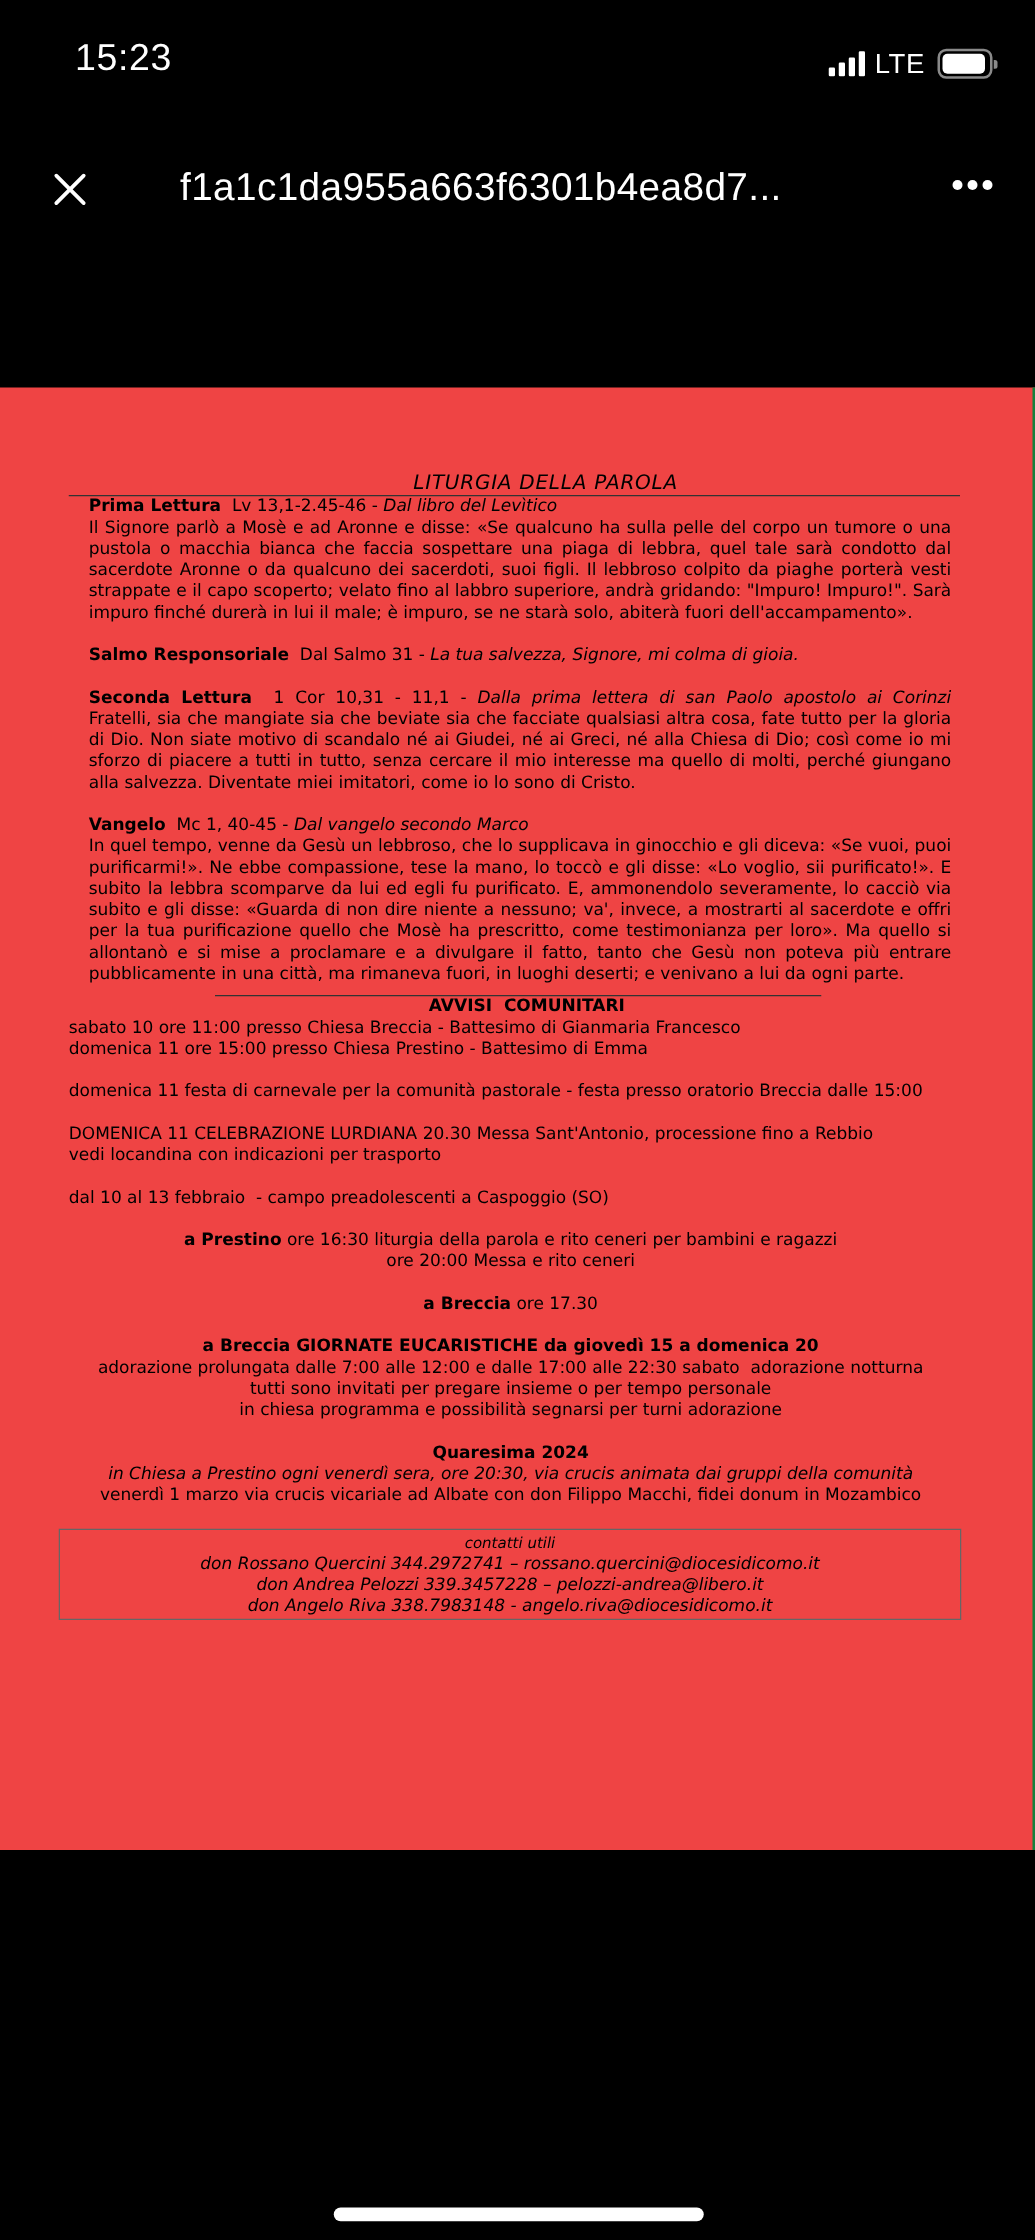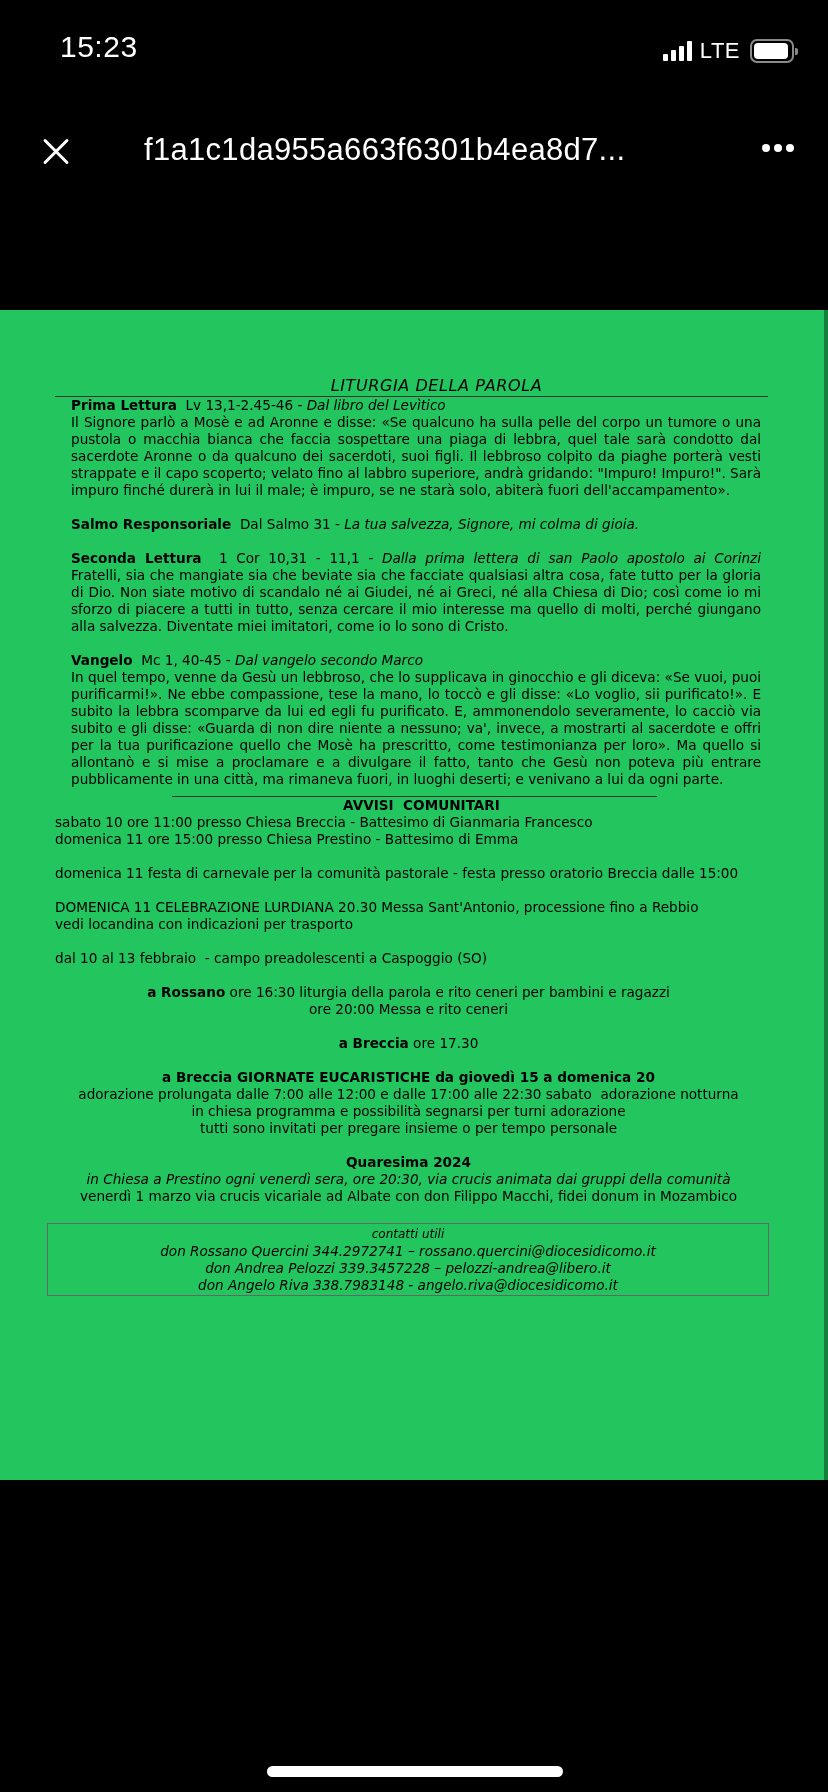--- a/index.html
+++ b/index.html
@@ -21,21 +21,21 @@
   .nav-bar { position: absolute; top: 110px; left: 0; width: 828px; height: 80px; color: #fff; text-align: right; }
   .close-btn { position: absolute; left: 36px; top: 22px; width: 40px; height: 40px; cursor: pointer; }
   .close-btn::before, .close-btn::after { content: ""; position: absolute; left: 3px; top: 18px; width: 34px; height: 3px; background: #fff; border-radius: 2px; }
   .close-btn::before { transform: rotate(45deg); }
   .close-btn::after { transform: rotate(-45deg); }
   .doc-title { position: absolute; left: 144px; top: 22px; font-family: "Liberation Sans", sans-serif; font-size: 31px; letter-spacing: 0.3px; white-space: nowrap; }
   .more-btn { position: absolute; right: 34px; top: 34px; display: flex; gap: 4px; cursor: pointer; }
   .more-btn span { width: 8px; height: 8px; background: #fff; border-radius: 50%; }
 
   
-  .page { position: absolute; top: 310px; left: 0; width: 828px; height: 1170px; background: #22c55e; border-right: 4px solid #15803d; }
+  .page { position: absolute; top: 310px; left: 0; width: 828px; height: 1170px; background: #ef4444; border-right: 2px solid #15803d; }
   .content { position: absolute; left: 63px; top: 67px; width: 707px; font-family: "DejaVu Sans", sans-serif; font-size: 13.6px; line-height: 17px; }
   .doc-heading { text-align: center; font-family: "DejaVu Sans", sans-serif; font-style: italic; font-size: 16px; letter-spacing: 0.6px; margin-left: 40px; }
   .heading-rule { border: none; border-top: 1.5px solid #333; margin-top: 2px; margin-left: -8px; width: 713px; }
   .reading { margin-left: 8px; width: 690px; }
   .reading p { text-align: justify; }
   .reading .head { text-align: left; }
   .b { font-weight: bold; }
   .i { font-style: italic; }
   .gap { height: 17px; }
 
@@ -113,32 +113,32 @@
       <div class="gap"></div>
       <p style="white-space:nowrap;">domenica 11 festa di carnevale per la comunità pastorale - festa presso oratorio Breccia dalle 15:00</p>
       <div class="gap"></div>
       <p>DOMENICA 11 CELEBRAZIONE LURDIANA 20.30 Messa Sant'Antonio, processione fino a Rebbio</p>
       <p>vedi locandina con indicazioni per trasporto</p>
       <div class="gap"></div>
       <p style="white-space:pre;">dal 10 al 13 febbraio  - campo preadolescenti a Caspoggio (SO)</p>
       <div class="gap"></div>
 
       <div class="center">
-        <p><span class="b">a Rossano</span><span> ore 16:30 liturgia della parola e rito ceneri per bambini e ragazzi</span></p>
+        <p><span class="b">a Prestino</span><span> ore 16:30 liturgia della parola e rito ceneri per bambini e ragazzi</span></p>
         <p>ore 20:00 Messa e rito ceneri</p>
         <div class="gap"></div>
         <p><span class="b">a Breccia</span><span> ore 17.30</span></p>
       </div>
       <div class="gap"></div>
 
       <div class="center">
         <p class="b">a Breccia GIORNATE EUCARISTICHE da giovedì 15 a domenica 20</p>
         <p style="white-space:pre;">adorazione prolungata dalle 7:00 alle 12:00 e dalle 17:00 alle 22:30 sabato  adorazione notturna</p>
+        <p>tutti sono invitati per pregare insieme o per tempo personale</p>
         <p>in chiesa programma e possibilità segnarsi per turni adorazione</p>
-        <p>tutti sono invitati per pregare insieme o per tempo personale</p>
       </div>
       <div class="gap"></div>
 
       <div class="center">
         <p class="b">Quaresima 2024</p>
         <p style="white-space:nowrap;font-style:italic;">in Chiesa a Prestino ogni venerdì sera, ore 20:30, via crucis animata dai gruppi della comunità</p>
         <p style="white-space:nowrap;">venerdì 1 marzo via crucis vicariale ad Albate con don Filippo Macchi, fidei donum in Mozambico</p>
       </div>
 
       <div class="contacts-box">

